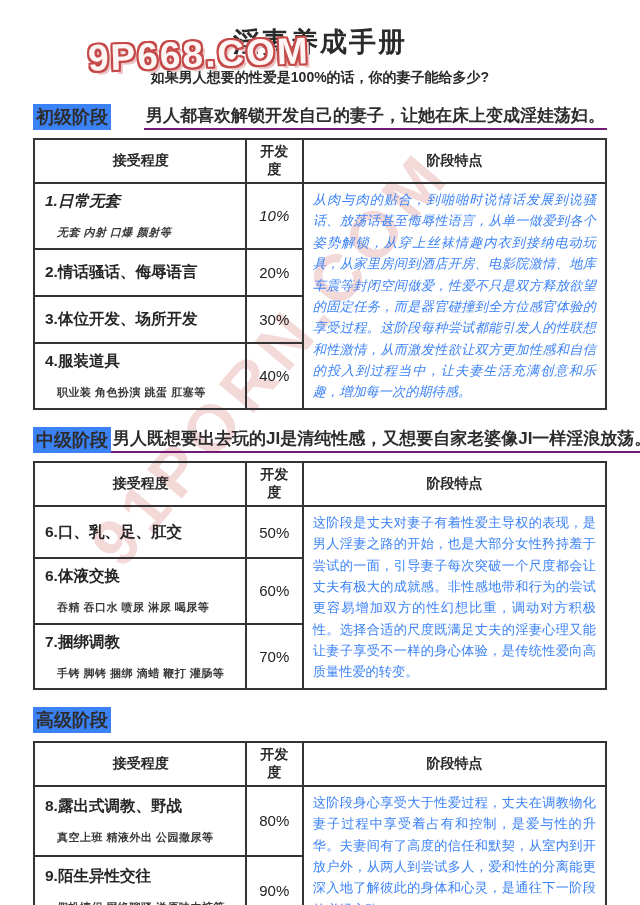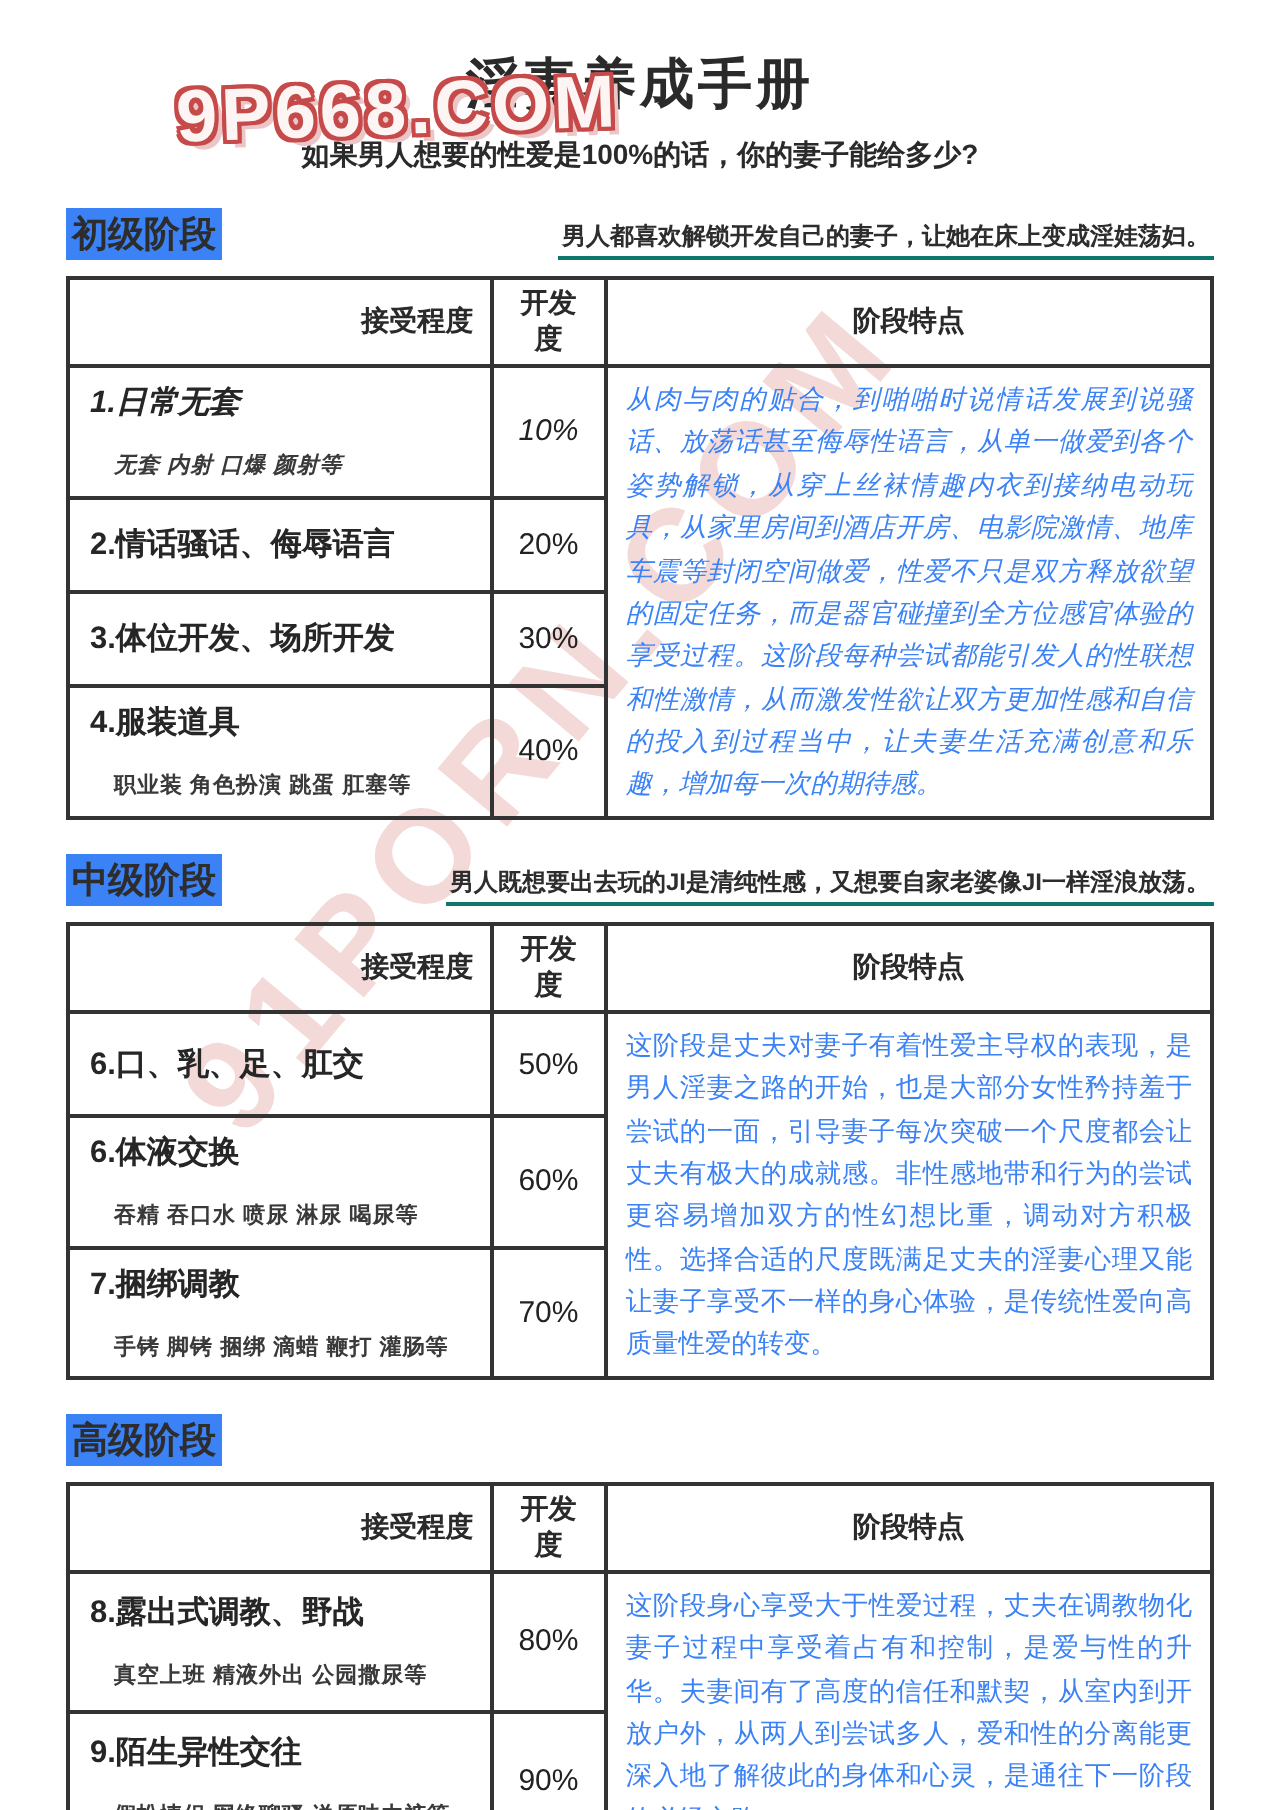--- a/index.html
+++ b/index.html
@@ -28,29 +28,29 @@
     white-space: nowrap; pointer-events: none;
   }
 
   
   .title { text-align: center; font-size: 27px; font-weight: 800; letter-spacing: 2px; position: relative; z-index: 2; }
   .subtitle { text-align: center; font-size: 14px; font-weight: 700; margin-top: 9px; }
 
   
   .section-head { display: flex; justify-content: space-between; align-items: flex-end; margin: 17px 0 8px 0; }
   .stage { font-size: 18px; font-weight: 800; background: #3b82f6; padding: 1px 3px; color: #2d2d2d; white-space: nowrap; }
-  .tagline { font-size: 12px; font-weight: 700; color: #2d2d2d; border-bottom: 2px solid #0f766e; padding: 0 2px 1px 2px; white-space: nowrap; }
+  .tagline { font-size: 17px; font-weight: 700; color: #2d2d2d; border-bottom: 2px solid #701a75; padding: 0 2px 1px 2px; white-space: nowrap; }
 
   
   table { width: 100%; border-collapse: collapse; table-layout: fixed; background: transparent; }
   col.c1 { width: 37%; } col.c2 { width: 10%; } col.c3 { width: 53%; }
   th, td { border: 2px solid #333333; }
   tr.thead { height: 27px; }
   th { font-size: 14px; font-weight: 700; padding: 3px 8px; color: #2a2a2a; }
-  th.h1 { text-align: right; padding-left: 10px; }
+  th.h1 { text-align: center; padding-left: 10px; }
   th.h2, th.h3 { text-align: center; }
   td.item { padding: 5px 6px 5px 10px; vertical-align: middle; }
   .item-title { font-size: 15.5px; font-weight: 700; color: #262626; }
   .item-sub { font-size: 11px; font-weight: 700; color: #3a3a3a; margin-top: 13px; padding-left: 12px; letter-spacing: 0.5px; }
   .item-sub:empty { display: none; }
   td.pct { text-align: center; vertical-align: middle; font-size: 15px; color: #222222; }
   td.feature { vertical-align: middle; padding: 5px 9px; }
   .feature-text { font-size: 13.2px; line-height: 1.62; text-align: justify; color: #3b82f6; }
 
   

